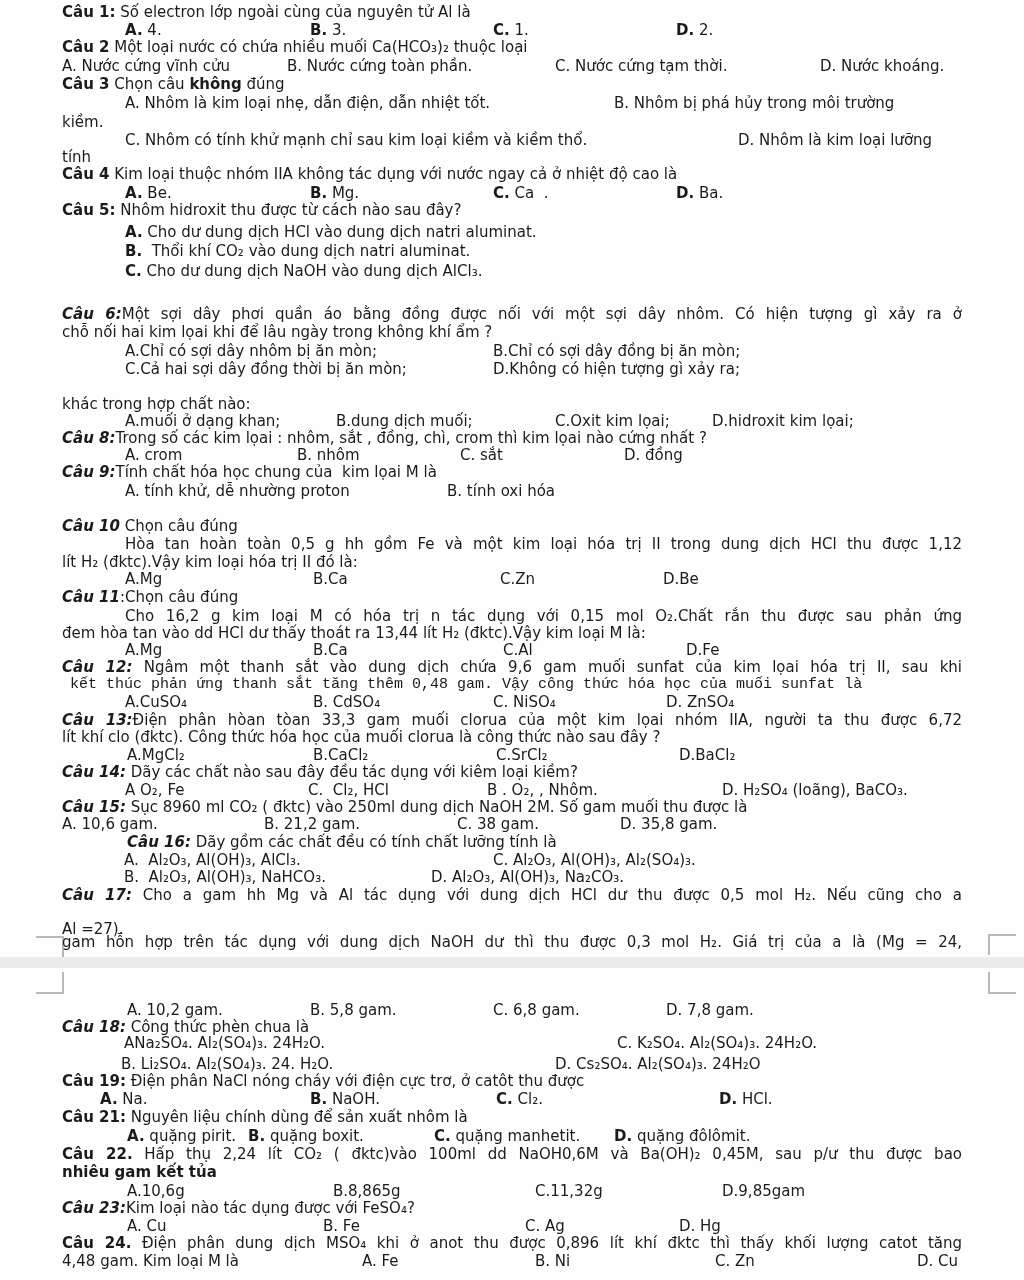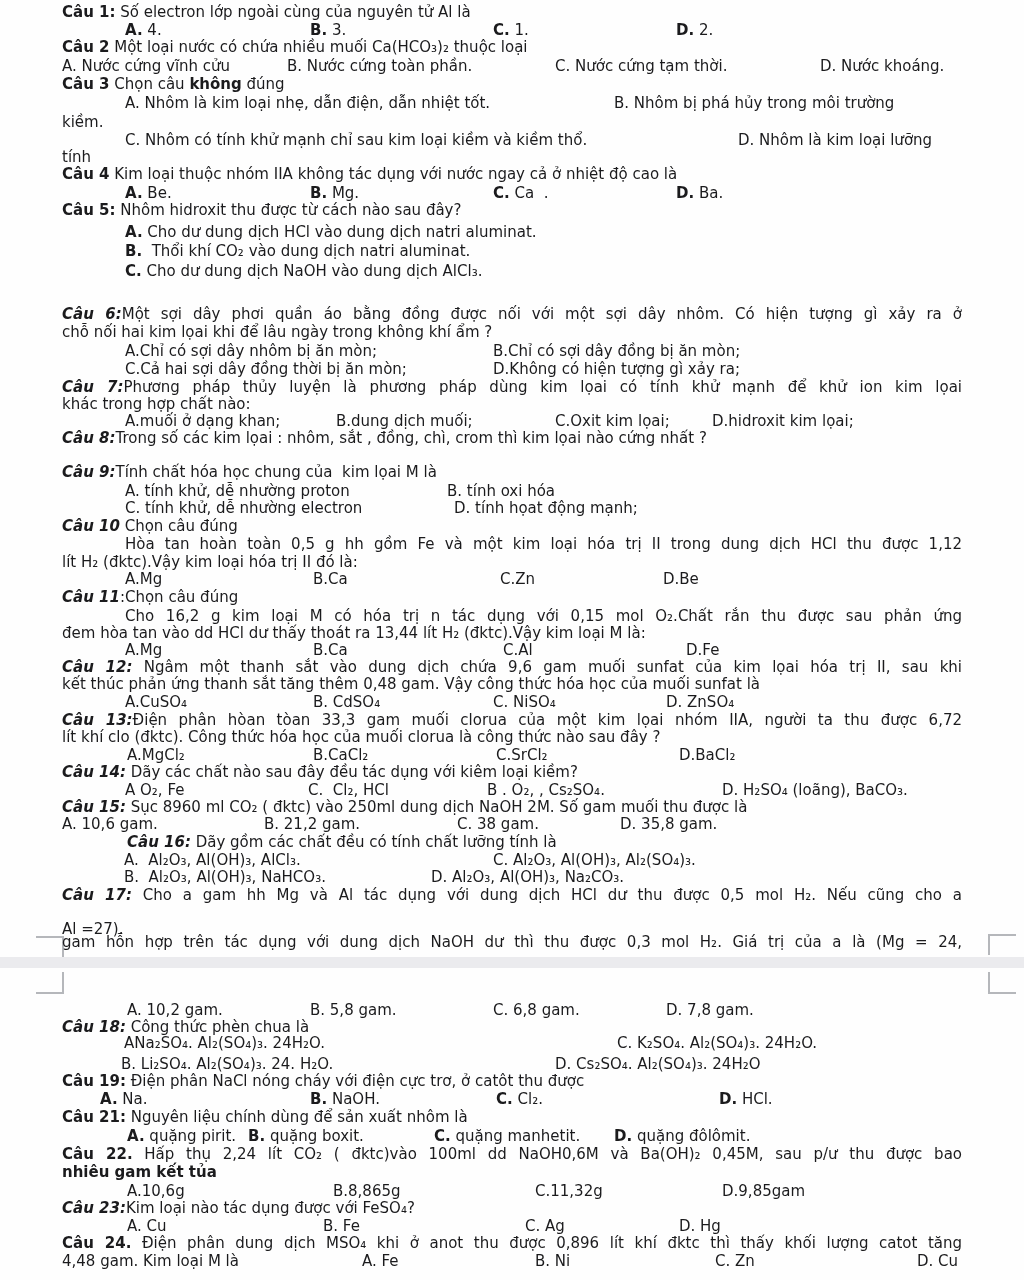--- a/index.html
+++ b/index.html
@@ -95,43 +95,44 @@
       <span class="abs" style="left: 62px;"><span>chỗ nối hai kim lọai khi để lâu ngày trong không khí ẩm ?</span></span>
     </div>
     <div class="line" style="top: 342px;">
       <span class="abs" style="left: 125px;"><span>A.Chỉ có sợi dây nhôm bị ăn mòn;</span></span>
       <span class="abs" style="left: 493px;"><span>B.Chỉ có sợi dây đồng bị ăn mòn;</span></span>
     </div>
     <div class="line" style="top: 360px;">
       <span class="abs" style="left: 125px;"><span>C.Cả hai sợi dây đồng thời bị ăn mòn;</span></span>
       <span class="abs" style="left: 493px;"><span>D.Không có hiện tượng gì xảy ra;</span></span>
     </div>
-    <div class="line just" style="top: 378px; left: 62px; width: 900px;"><span class="f-bi">Câu 7:</span><span>Phương pháp thủy luyện là phương pháp dùng kim lọai có tính khử mạnh để khử ion kim lọai</span></div>
     <div class="line" style="top: 395px;">
       <span class="abs" style="left: 62px;"><span>khác trong hợp chất nào:</span></span>
     </div>
     <div class="line" style="top: 412px;">
       <span class="abs" style="left: 125px;"><span>A.muối ở dạng khan;</span></span>
       <span class="abs" style="left: 336px;"><span>B.dung dịch muối;</span></span>
       <span class="abs" style="left: 555px;"><span>C.Oxit kim lọai;</span></span>
       <span class="abs" style="left: 712px;"><span>D.hidroxit kim lọai;</span></span>
     </div>
     <div class="line" style="top: 429px;">
       <span class="abs" style="left: 62px;"><span class="f-bi">Câu 8:</span><span>Trong số các kim lọai : nhôm, sắt , đồng, chì, crom thì kim lọai nào cứng nhất ?</span></span>
     </div>
+    <div class="line" style="top: 446px;">
+      <span class="abs" style="left: 125px;"><span>A. crom</span></span>
+      <span class="abs" style="left: 297px;"><span>B. nhôm</span></span>
+      <span class="abs" style="left: 460px;"><span>C. sắt</span></span>
+      <span class="abs" style="left: 624px;"><span>D. đồng</span></span>
+    </div>
     <div class="line" style="top: 463px;">
       <span class="abs" style="left: 62px;"><span class="f-bi">Câu 9:</span><span>Tính chất hóa học chung của  kim lọai M là</span></span>
     </div>
     <div class="line" style="top: 482px;">
       <span class="abs" style="left: 125px;"><span>A. tính khử, dễ nhường proton</span></span>
       <span class="abs" style="left: 447px;"><span>B. tính oxi hóa</span></span>
-    </div>
-    <div class="line" style="top: 499px;">
-      <span class="abs" style="left: 125px;"><span>C. tính khử, dễ nhường electron</span></span>
-      <span class="abs" style="left: 454px;"><span>D. tính họat động mạnh;</span></span>
     </div>
     <div class="line" style="top: 517px;">
       <span class="abs" style="left: 62px;"><span class="f-bi">Câu 10</span><span> Chọn câu đúng</span></span>
     </div>
     <div class="line just" style="top: 535px; left: 125px; width: 837px;"><span>Hòa tan hoàn toàn 0,5 g hh gồm Fe và một kim loại hóa trị II trong dung dịch HCl thu được 1,12</span></div>
     <div class="line" style="top: 553px;">
       <span class="abs" style="left: 62px;"><span>lít H₂ (đktc).Vậy kim loại hóa trị II đó là:</span></span>
     </div>
     <div class="line" style="top: 570px;">
       <span class="abs" style="left: 125px;"><span>A.Mg</span></span>
@@ -147,21 +148,21 @@
       <span class="abs" style="left: 62px;"><span>đem hòa tan vào dd HCl dư thấy thoát ra 13,44 lít H₂ (đktc).Vậy kim loại M là:</span></span>
     </div>
     <div class="line" style="top: 641px;">
       <span class="abs" style="left: 125px;"><span>A.Mg</span></span>
       <span class="abs" style="left: 313px;"><span>B.Ca</span></span>
       <span class="abs" style="left: 503px;"><span>C.Al</span></span>
       <span class="abs" style="left: 686px;"><span>D.Fe</span></span>
     </div>
     <div class="line just" style="top: 658px; left: 62px; width: 900px;"><span class="f-bi">Câu 12:</span><span> Ngâm một thanh sắt vào dung dịch chứa 9,6 gam muối sunfat của kim lọai hóa trị II, sau khi</span></div>
     <div class="line" style="top: 675px;">
-      <span class="abs" style="left: 62px;"><span>kết thúc phản ứng thanh sắt tăng thêm 0,48 gam. Vậy công thức hóa học của muối sunfat là</span></span>
+      <span class="abs" style="left: 70px; font-family: Liberation Mono, monospace;"><span>kết thúc phản ứng thanh sắt tăng thêm 0,48 gam. Vậy công thức hóa học của muối sunfat là</span></span>
     </div>
     <div class="line" style="top: 693px;">
       <span class="abs" style="left: 125px;"><span>A.CuSO₄</span></span>
       <span class="abs" style="left: 313px;"><span>B. CdSO₄</span></span>
       <span class="abs" style="left: 493px;"><span>C. NiSO₄</span></span>
       <span class="abs" style="left: 666px;"><span>D. ZnSO₄</span></span>
     </div>
     <div class="line just" style="top: 711px; left: 62px; width: 900px;"><span class="f-bi">Câu 13:</span><span>Điện phân hòan tòan 33,3 gam muối clorua của một kim lọai nhóm IIA, người ta thu được 6,72</span></div>
     <div class="line" style="top: 728px;">
       <span class="abs" style="left: 62px;"><span>lít khí clo (đktc). Công thức hóa học của muối clorua là công thức nào sau đây ?</span></span>
@@ -171,21 +172,21 @@
       <span class="abs" style="left: 313px;"><span>B.CaCl₂</span></span>
       <span class="abs" style="left: 496px;"><span>C.SrCl₂</span></span>
       <span class="abs" style="left: 679px;"><span>D.BaCl₂</span></span>
     </div>
     <div class="line" style="top: 763px;">
       <span class="abs" style="left: 62px;"><span class="f-bi">Câu 14:</span><span> Dãy các chất nào sau đây đều tác dụng với kiêm loại kiềm?</span></span>
     </div>
     <div class="line" style="top: 781px;">
       <span class="abs" style="left: 125px;"><span>A O₂, Fe</span></span>
       <span class="abs" style="left: 308px;"><span>C.  Cl₂, HCl</span></span>
-      <span class="abs" style="left: 487px;"><span>B . O₂, , Cs₂SO₄.</span></span>
+      <span class="abs" style="left: 487px;"><span>B . O₂, , Nhôm.</span></span>
       <span class="abs" style="left: 722px;"><span>D. H₂SO₄ (loãng), BaCO₃.</span></span>
     </div>
     <div class="line" style="top: 798px;">
       <span class="abs" style="left: 62px;"><span class="f-bi">Câu 15:</span><span> Sục 8960 ml CO₂ ( đktc) vào 250ml dung dịch NaOH 2M. Số gam muối thu được là</span></span>
     </div>
     <div class="line" style="top: 815px;">
       <span class="abs" style="left: 62px;"><span>A. 10,6 gam.</span></span>
       <span class="abs" style="left: 264px;"><span>B. 21,2 gam.</span></span>
       <span class="abs" style="left: 457px;"><span>C. 38 gam.</span></span>
       <span class="abs" style="left: 620px;"><span>D. 35,8 gam.</span></span>

